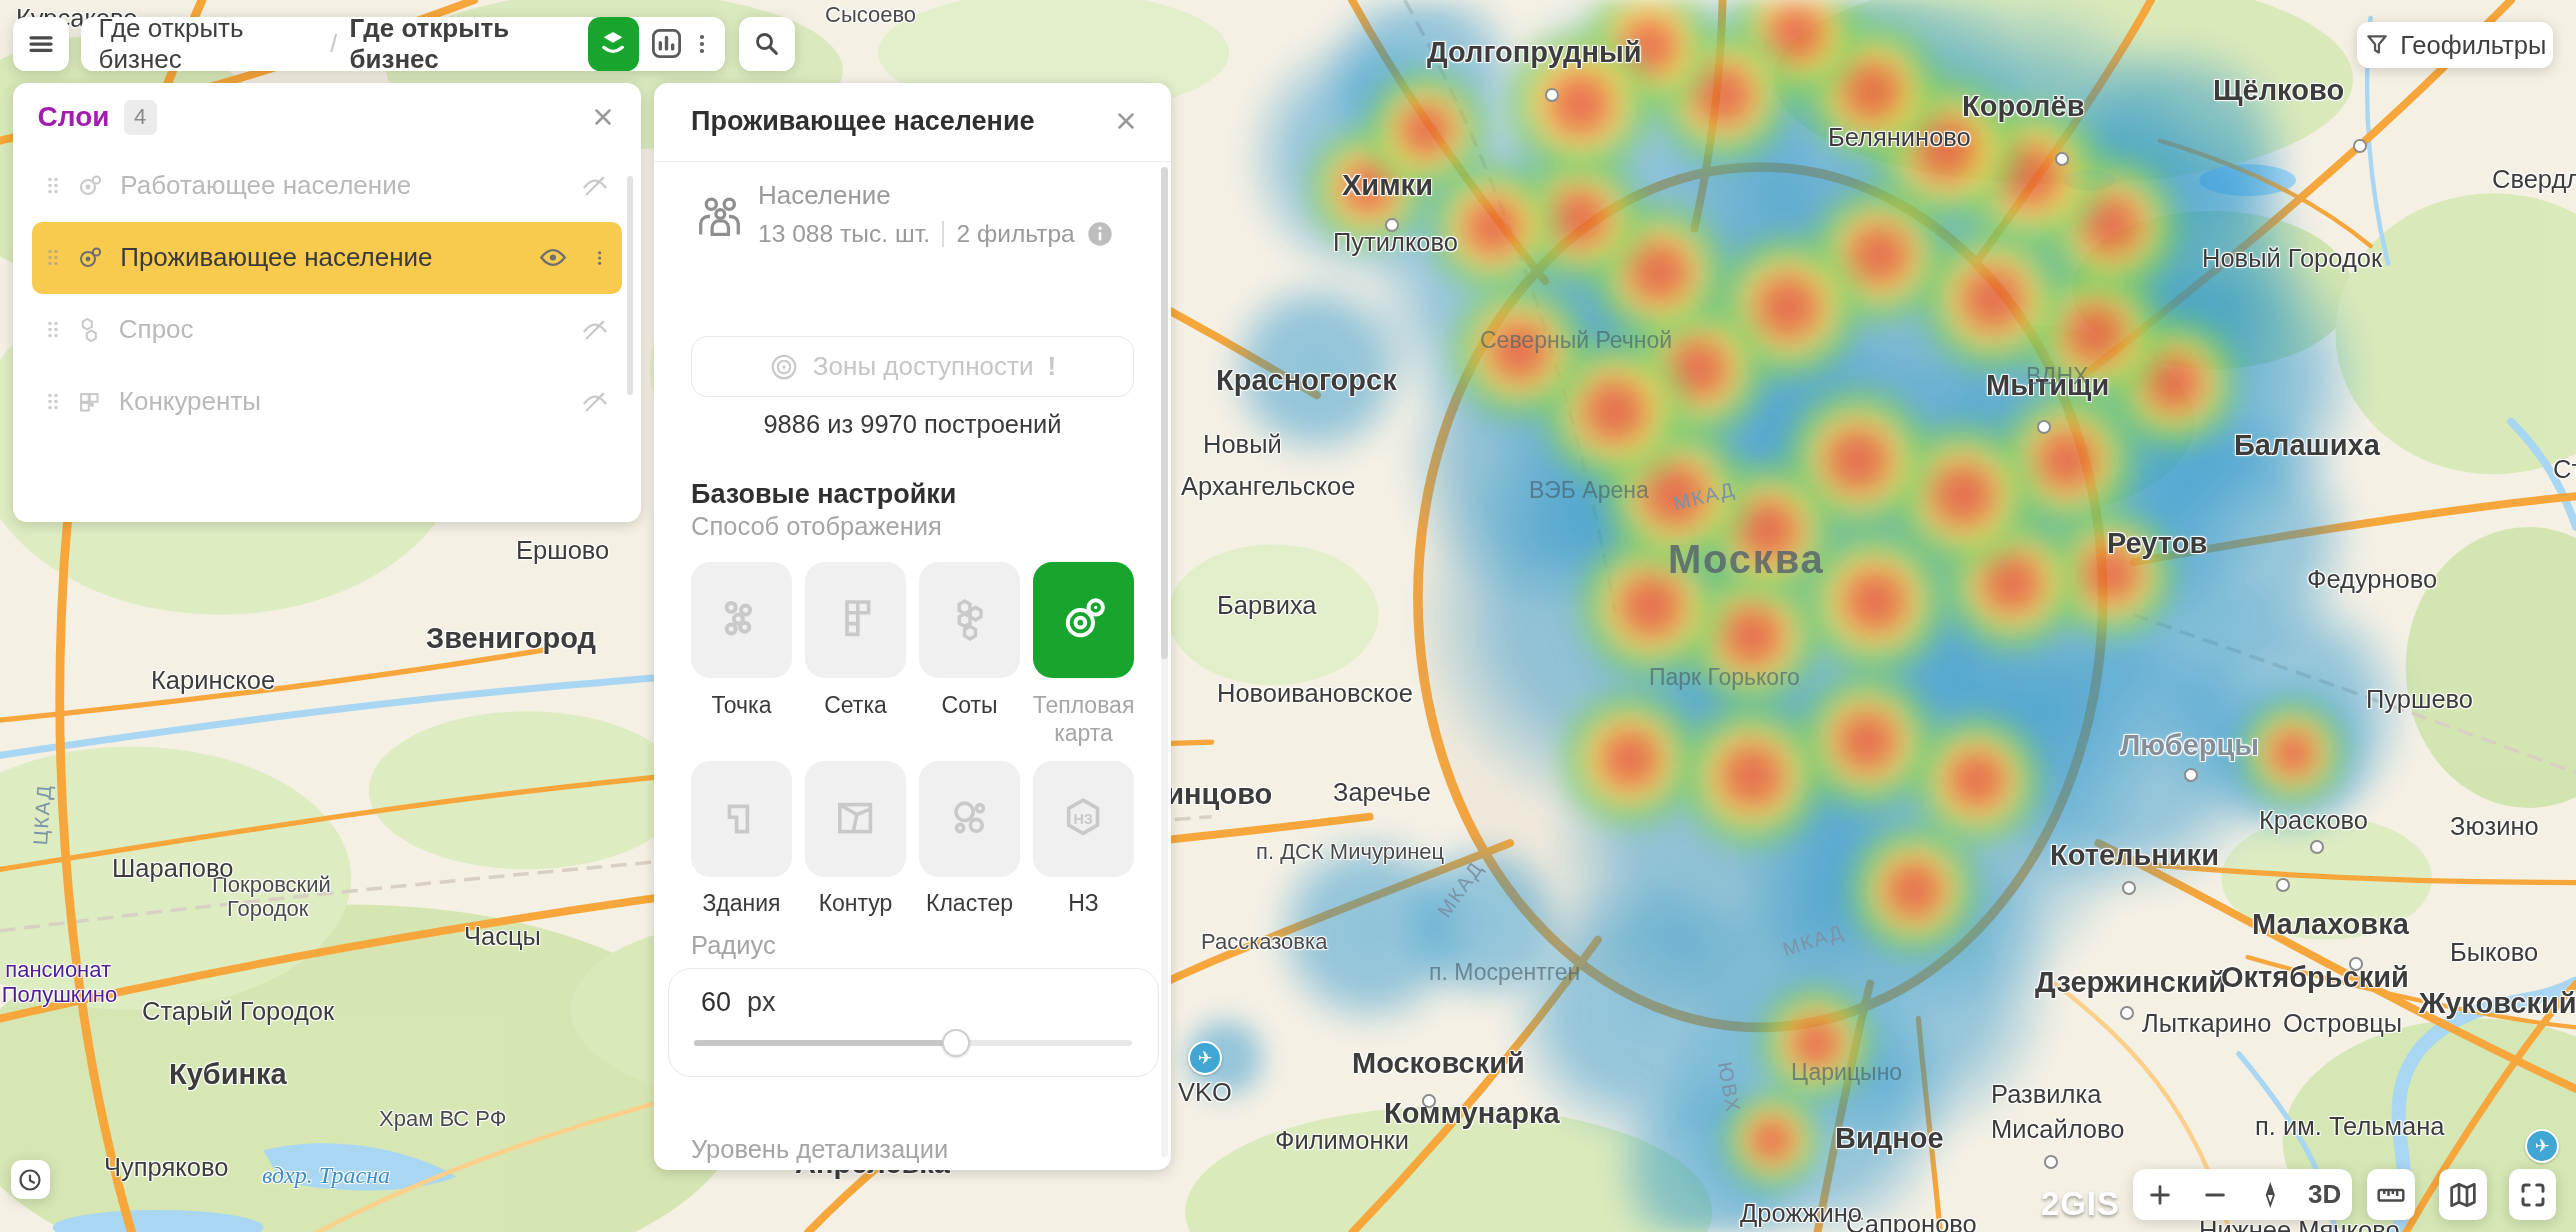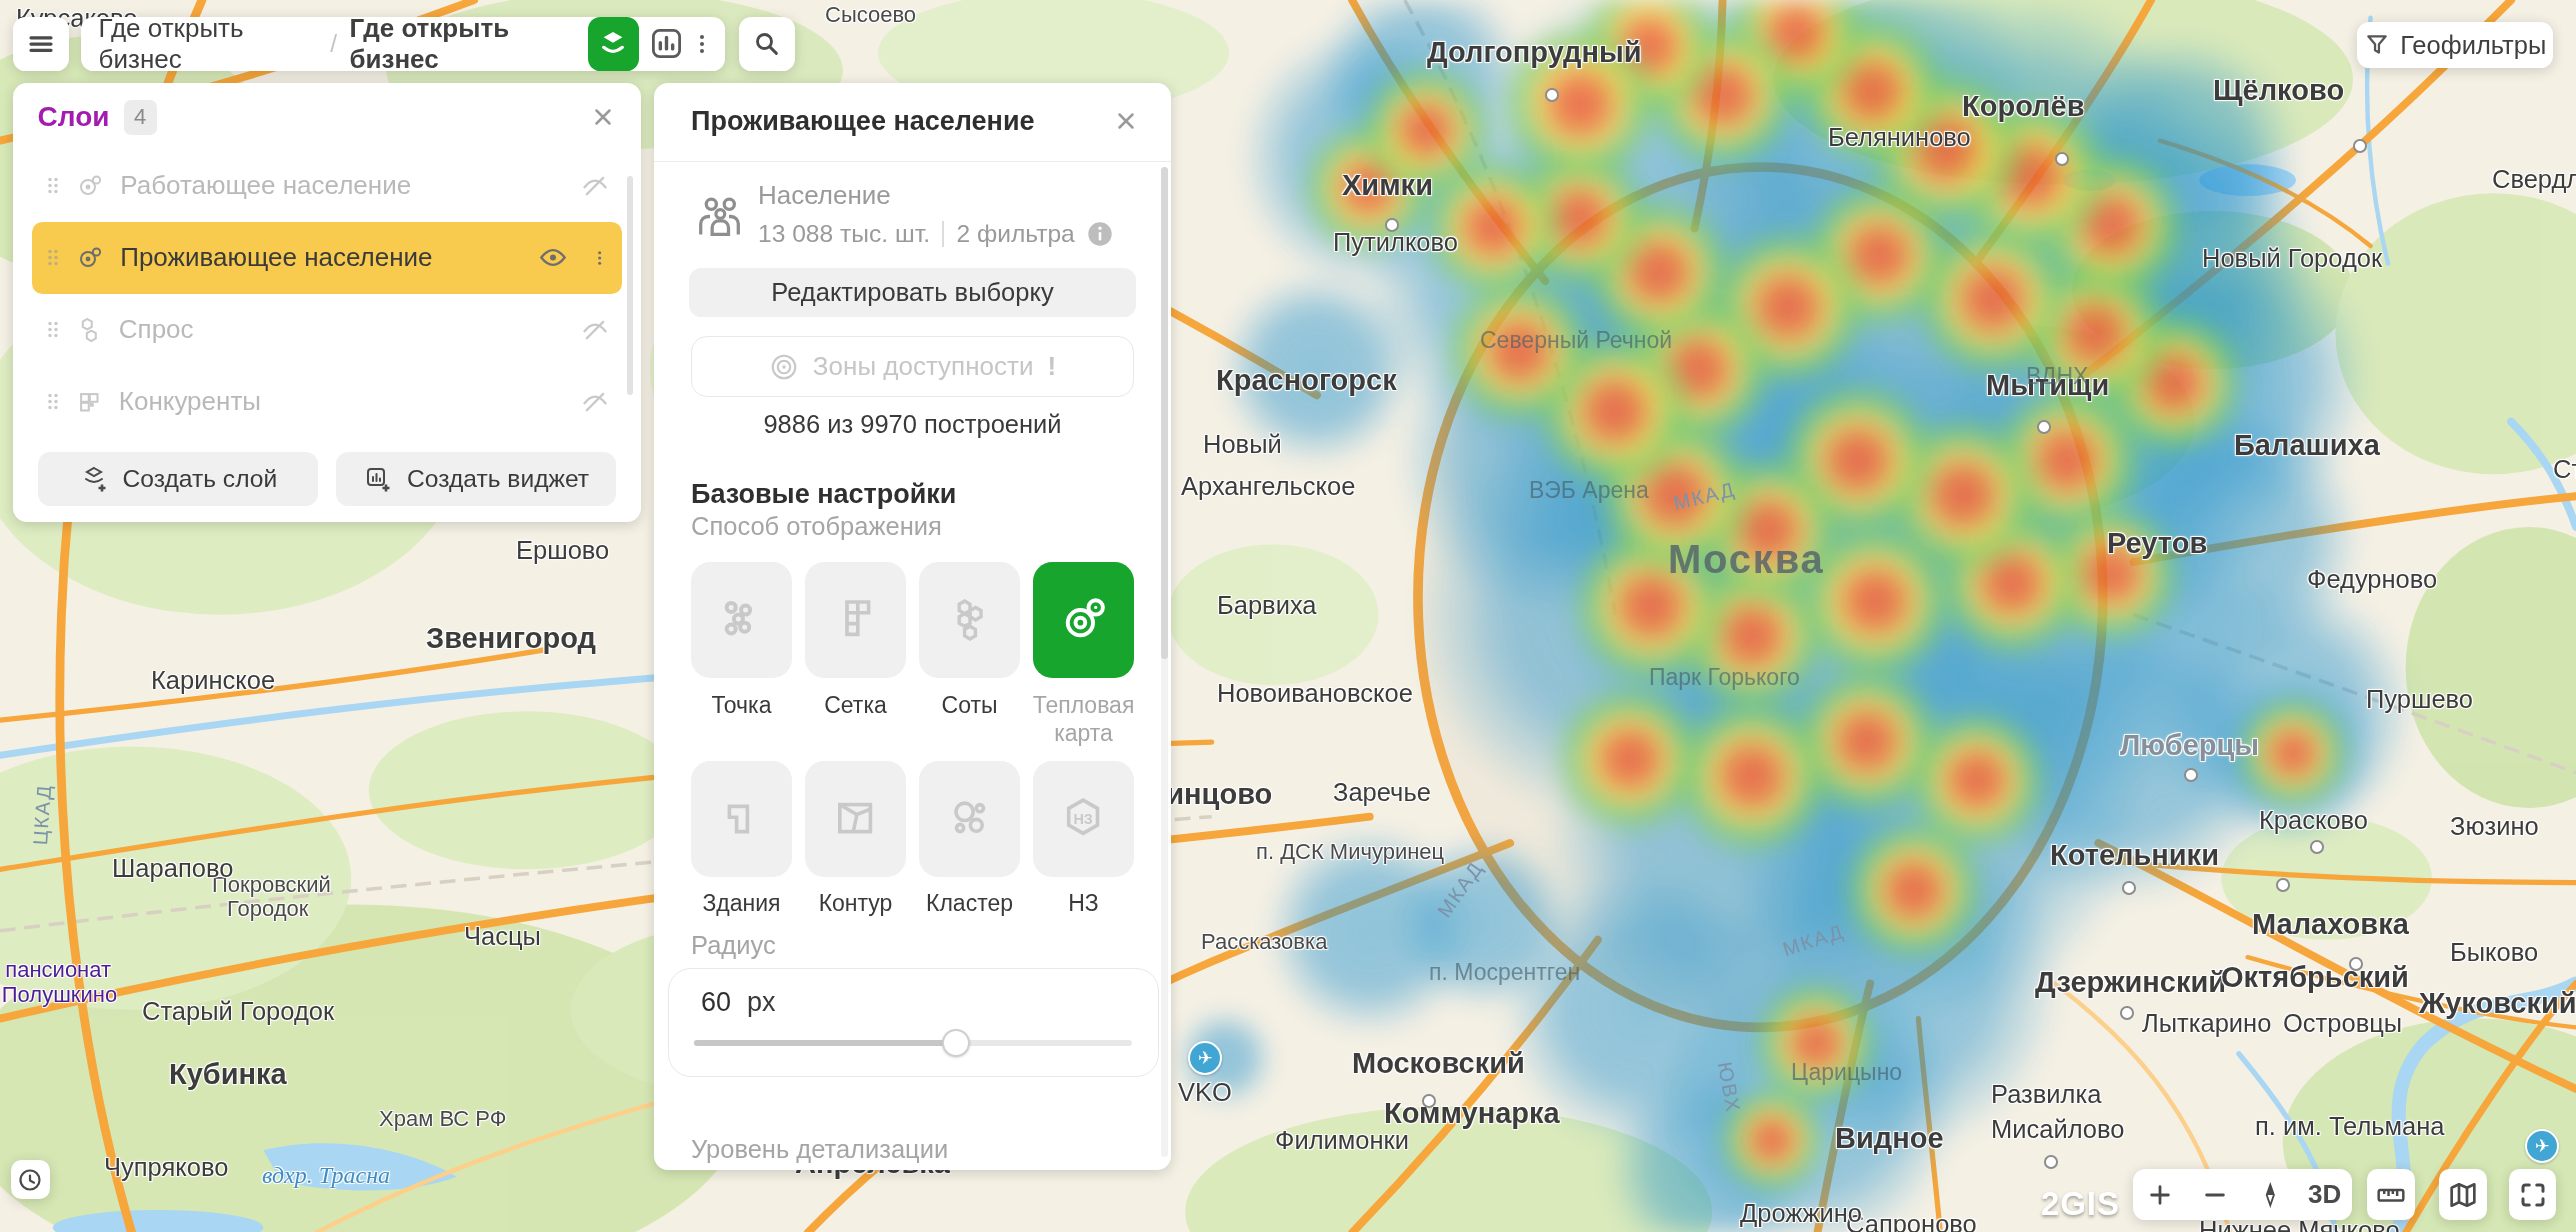--- a/index.html
+++ b/index.html
@@ -477,42 +477,20 @@
           <span class="eye-off">
               <svg width="28" height="23" viewBox="0 0 24 19">
                 <path d="M3 11c3-3.8 6-5.7 9-5.7s6 1.9 9 5.7" fill="none" stroke="currentColor" stroke-width="2" stroke-linecap="round"></path>
                 <path d="M5 17L19 3" stroke="currentColor" stroke-width="2" stroke-linecap="round"></path>
               </svg>
             </span>
         </span>
 
       </div>
     </div>
-    <div class="lp-buttons">
-      <div class="lp-btn">
-        <span>
-          <svg width="30" height="30" viewBox="0 0 30 30" fill="none" stroke="#4a4a4a" stroke-width="2">
-            <path d="M15 4l7 4-7 4-7-4z"></path>
-              <path d="M7 15c2.7 2 5.3 3 8 3s5.3-1 8-3" stroke-linecap="round"></path>
-            <path d="M23 20.5v7M19.5 24h7" stroke-width="2.6"></path>
-          </svg>
-        </span>
-        <span>Создать слой</span>
-      </div>
-      <div class="lp-btn">
-        <span>
-          <svg width="30" height="30" viewBox="0 0 30 30" fill="none" stroke="#4a4a4a" stroke-width="2">
-            <rect x="5" y="5" width="16" height="16" rx="3"></rect>
-            <path d="M10 17v-4M13.5 17v-7M17 17v-2.5" stroke-linecap="round"></path>
-            <path d="M23 20.5v7M19.5 24h7" stroke-width="2.6"></path>
-          </svg>
-        </span>
-        <span>Создать виджет</span>
-      </div>
-    </div>
     <div id="lp-scroll"></div>
   </div>
 
   <div id="settings-panel" class="card">
     <div class="sp-header">
       <span class="sp-title">Проживающее население</span>
       <span class="sp-close icon-btn">
         <svg width="26" height="26" viewBox="0 0 24 24">
             <path d="M6 6l12 12M18 6L6 18" stroke="#9a9a9a" stroke-width="2.3" stroke-linecap="round"></path>
           </svg>
@@ -536,21 +514,20 @@
       <span class="m">2 фильтра</span>
       <span>
         <svg width="26" height="26" viewBox="0 0 20 20">
             <circle cx="10" cy="10" r="9" fill="#bdbdbd"></circle>
             <rect x="9" y="8.5" width="2" height="6.5" rx="1" fill="#fff"></rect>
             <circle cx="10" cy="5.6" r="1.3" fill="#fff"></circle>
           </svg>
       </span>
     </span>
 
-    <div class="sp-abs btn-edit">Редактировать выборку</div>
 
     <div class="sp-abs btn-zones">
       <span>
         <svg width="30" height="30" viewBox="0 0 28 28" fill="none" stroke="#c8c8c8" stroke-width="2">
           <circle cx="14" cy="14" r="10.5"></circle>
             <circle cx="14" cy="14" r="5.8"></circle>
             <circle cx="14" cy="14" r="1.6" fill="#c8c8c8" stroke="none"></circle>
         </svg>
       </span>
       <span>Зоны доступности</span>

